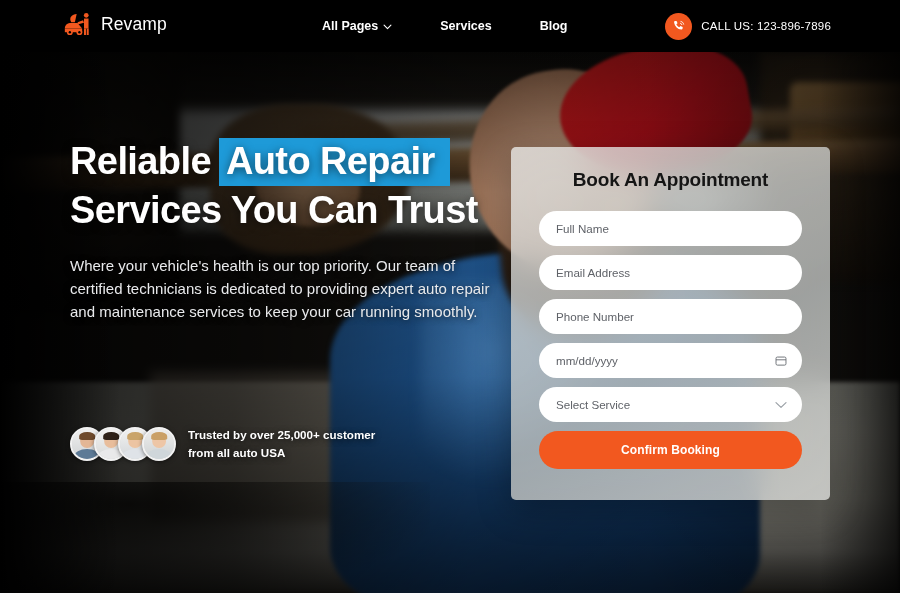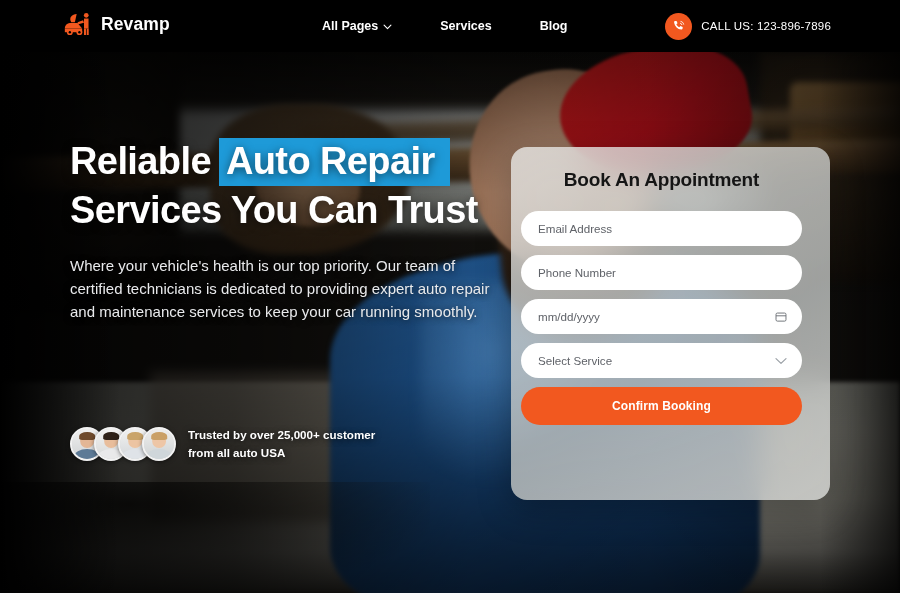--- a/index.html
+++ b/index.html
@@ -163,21 +163,21 @@
     background: #000;
     z-index: 40;
     display: flex; align-items: center;
   }
   .brand {
     position: absolute; left: 63px; top: 11px;
     display: flex; align-items: center; gap: 7px;
     cursor: pointer;
   }
   .brand-name {
-    color: #fff; font-size: 17.5px; font-weight: 700; letter-spacing: .1px;
+    color: #fff; font-size: 17.5px; font-weight: 400; letter-spacing: .1px;
   }
   .logo-mark { width: 31px; height: 26px; display: block; }
 
   .nav {
     position: absolute; left: 322px; top: 0; height: 52px;
     display: flex; align-items: center; gap: 48px;
   }
   .nav-item {
     color: #fff; font-size: 12.5px; font-weight: 600;
     display: flex; align-items: center; gap: 5px;
@@ -258,31 +258,31 @@
   }
   .trust-text {
     color: #fff; font-size: 11.6px; line-height: 18px; font-weight: 700;
     text-shadow: 0 1px 6px rgba(0,0,0,.7);
   }
 
   
   .card {
     position: absolute; left: 511px; top: 147px;
     width: 319px; height: 353px;
-    border-radius: 16px;
+    border-radius: 5px;
     z-index: 30;
     background: linear-gradient(150deg,
         rgba(232,232,230,.80) 0%,
         rgba(206,208,206,.80) 30%,
         rgba(190,193,191,.82) 58%,
         rgba(214,215,212,.84) 100%);
     backdrop-filter: blur(14px);
     -webkit-backdrop-filter: blur(14px);
     box-shadow: 0 10px 34px rgba(0,0,0,.30);
-    padding: 22px 28px 0 10px;
+    padding: 22px 28px 0 28px;
   }
   .card-title {
     text-align: center;
     color: #151515;
     font-size: 19px; font-weight: 700; letter-spacing: -.2px;
     margin-bottom: 20px;
   }
   .field {
     height: 35px;
     background: #fff;
@@ -439,20 +439,23 @@
     </div>
     <div class="trust-text">
       <div>Trusted by over 25,000+ customer</div>
       <div>from all auto USA</div>
     </div>
   </div>
 
   <div class="card">
     <div class="card-title">Book An Appointment</div>
 
+    <div class="field">
+      <span class="field-text">Full Name</span>
+    </div>
 
     <div class="field">
       <span class="field-text">Email Address</span>
     </div>
 
     <div class="field">
       <span class="field-text">Phone Number</span>
     </div>
 
     <div class="field">

